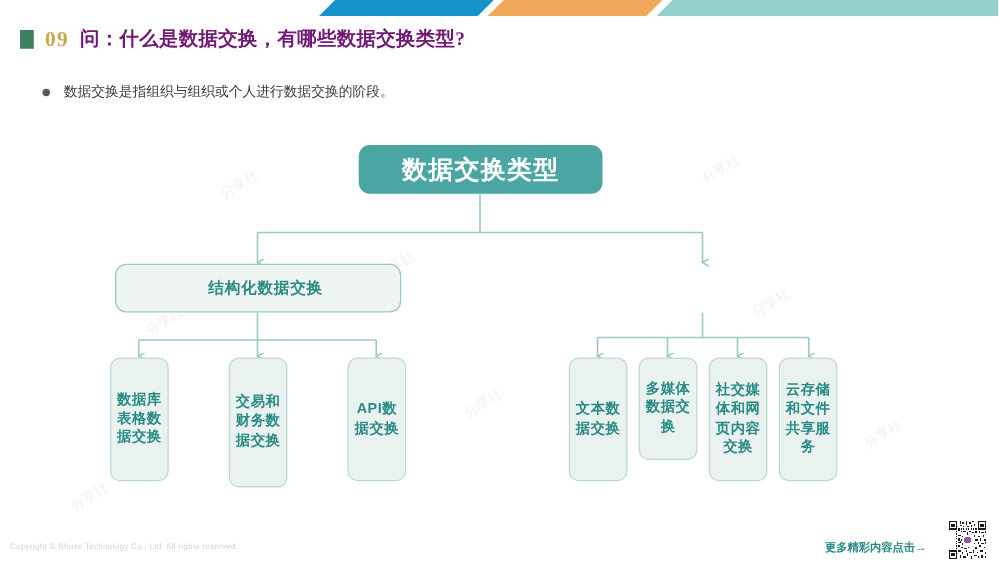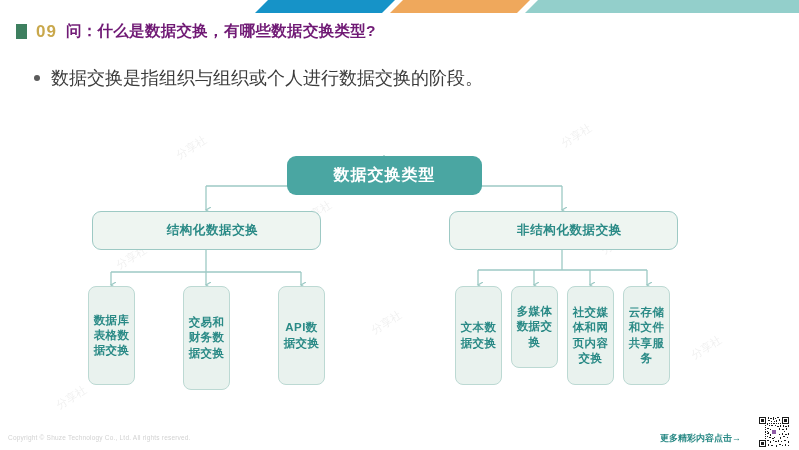--- a/index.html
+++ b/index.html
@@ -35,21 +35,21 @@
   }
   .band-teal {
     left: 525px; width: 274px;
     background: #93cfcb;
     clip-path: polygon(13px 0, 100% 0, 100% 100%, 0 100%);
   }
 
   
   .heading {
     position: absolute; left: 16px; top: 21px;
-    display: flex; align-items: center;
+    display: flex; align-items: center; font-family: Liberation Serif, serif;
   }
   .heading-square {
     width: 11px; height: 15px;
     background: #3d7f5f;
     margin-right: 9px;
   }
   .heading-num {
     color: #c9a84c;
     font-size: 17px;
     font-weight: bold;
@@ -70,21 +70,21 @@
     display: flex; align-items: center;
   }
   .bullet-dot {
     width: 6px; height: 6px; border-radius: 50%;
     background: #5b5b5b;
     margin-right: 11px;
     flex: 0 0 auto;
   }
   .bullet-text {
     color: #3b3b3b;
-    font-size: 18px;
+    font-size: 11px;
     white-space: nowrap;
   }
 
   
   #diagram {
     position: absolute; left: 0; top: 100px;
     width: 799px; height: 300px;
   }
   .svg-layer {
     position: absolute; left: 0; top: 0;
@@ -94,23 +94,22 @@
   .node {
     position: absolute;
     display: flex; align-items: center; justify-content: center;
     text-align: center;
     font-weight: bold;
   }
   .node-root {
     background: #4aa6a2;
     border-radius: 9px;
     color: #ffffff;
-    font-size: 16px;
+    font-size: 20px;
     letter-spacing: 1px;
-    margin-top: 40px;
   }
   .node-l2 {
     background: #eef5f1;
     border: 1.2px solid #9dc9c4;
     border-radius: 9px;
     color: #2a8a86;
     font-size: 12.5px;
     letter-spacing: 0.6px;
     padding-left: 12px;
   }
@@ -221,23 +220,20 @@
         <path d="M647,170 L647,185" marker-end="url(#arw)"></path>
       </g>
     </svg>
 
     <div class="node node-root" style="left:287px; top:16px; width:195px; height:39px;">
       <span>数据交换类型</span>
     </div>
 
     <div class="node node-l2" style="left:92px; top:111px; width:229px; height:39px;">
       <span>结构化数据交换</span>
-    </div>
-    <div class="node node-l2" style="left:449px; top:111px; width:229px; height:39px;">
-      <span>非结构化数据交换</span>
     </div>
 
     <div class="node node-leaf" style="left:88px; top:186px; width:47px; height:99px;">
       <span class="leaf-inner">数据库表格数据交换</span>
     </div>
     <div class="node node-leaf" style="left:183px; top:186px; width:47px; height:104px;">
       <span class="leaf-inner">交易和财务数据交换</span>
     </div>
     <div class="node node-leaf" style="left:278px; top:186px; width:47px; height:99px;">
       <span class="leaf-inner">API数据交换</span>

